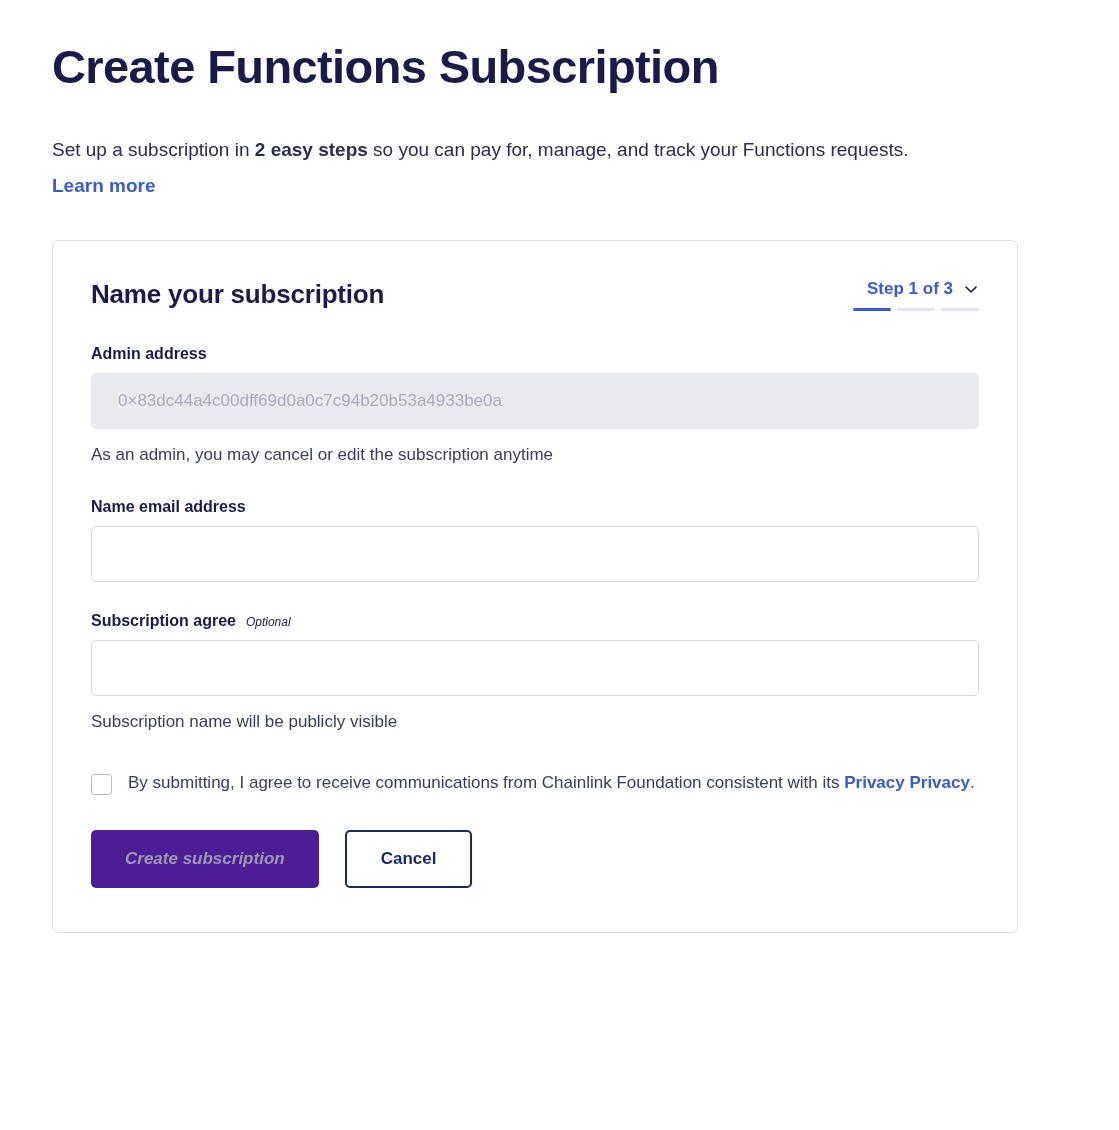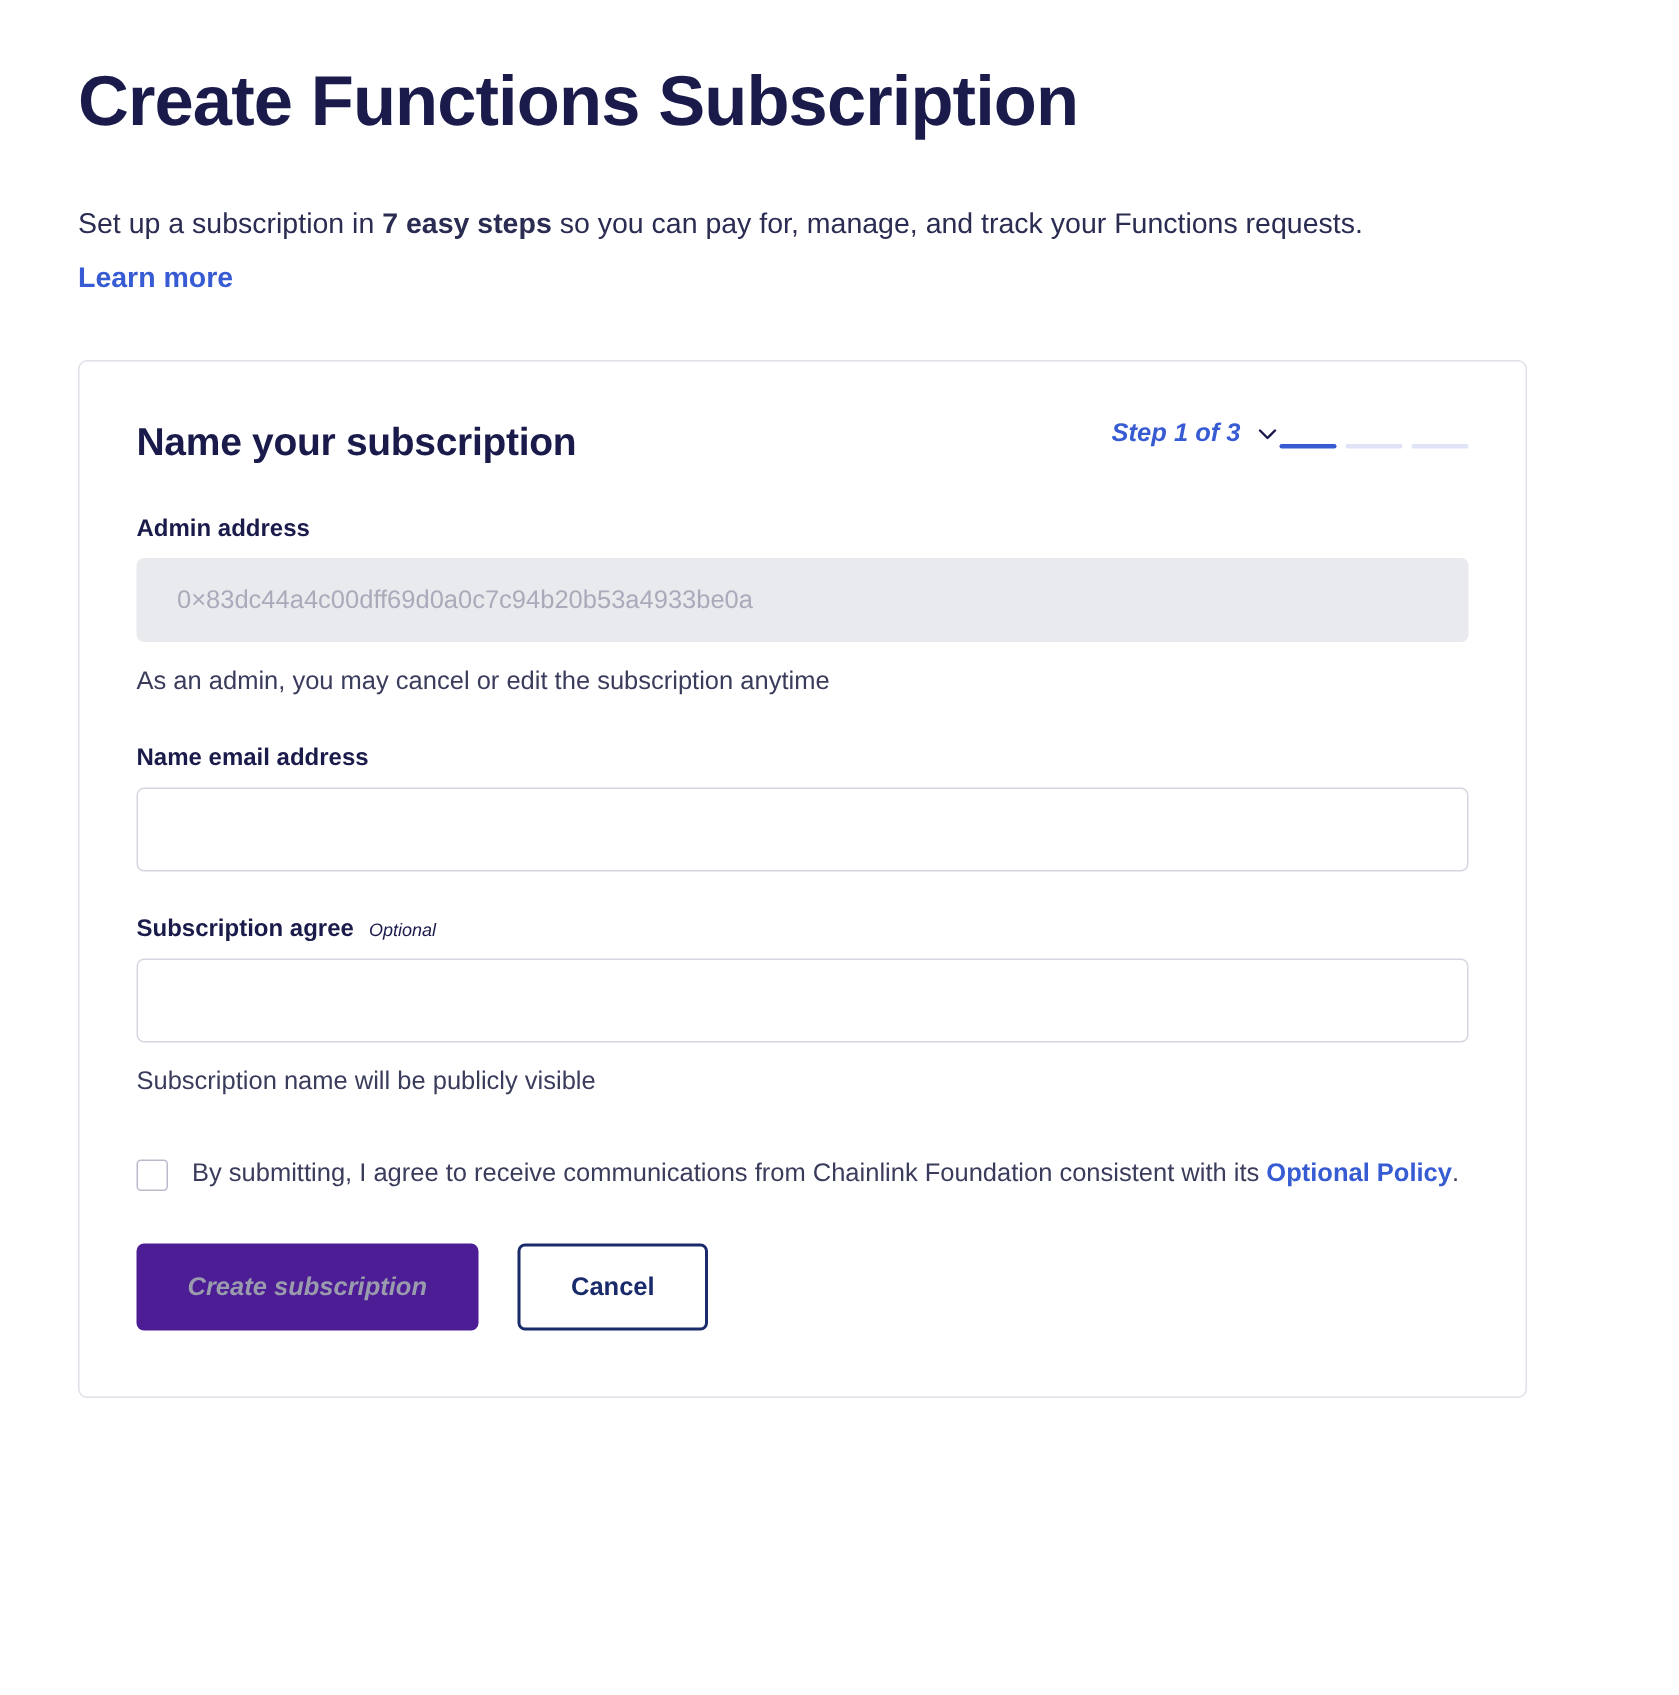--- a/index.html
+++ b/index.html
@@ -59,23 +59,22 @@
   }
   .card-title {
     font-size: 26px;
     font-weight: bold;
     color: #1a1b4b;
     margin: 0;
     letter-spacing: -0.2px;
   }
   .stepper {
     display: flex;
-    flex-direction: row;
+    flex-direction: column;
     align-items: flex-end;
-    font-style: italic;
   }
   .stepper-row {
     display: flex;
     align-items: center;
     gap: 10px;
   }
   .stepper-label {
     font-size: 17px;
     font-weight: bold;
     color: #375bd2;
@@ -195,21 +194,21 @@
   }
 </style>
 </head>
 <body>
 
 <div class="page">
 
   <h1 class="page-title">Create Functions Subscription</h1>
 
   <p class="intro">
-    <span>Set up a subscription in </span><span class="bold">7 easy steps</span><span> so you can pay for, manage, and track your Functions requests. </span><a class="link" href="#">Learn more</a>
+    <span>Set up a subscription in </span><span class="bold">2 easy steps</span><span> so you can pay for, manage, and track your Functions requests. </span><a class="link" href="#">Learn more</a>
   </p>
 
   <div class="card">
 
     <div class="card-head">
       <h2 class="card-title">Name your subscription</h2>
 
       <div class="stepper">
         <div class="stepper-row">
           <span class="stepper-label">Step 1 of 3</span>
@@ -243,21 +242,21 @@
         <span>Subscription agree</span>
         <span class="optional">Optional</span>
       </div>
       <input class="input" type="text" placeholder="" style="">
       <div class="helper">Subscription name will be publicly visible</div>
     </div>
 
     <div class="consent">
       <div class="checkbox"></div>
       <div class="consent-text">
-        <span>By submitting, I agree to receive communications from Chainlink Foundation consistent with its </span><a class="link" href="#">Optional Policy</a><span>.</span>
+        <span>By submitting, I agree to receive communications from Chainlink Foundation consistent with its </span><a class="link" href="#">Privacy Privacy</a><span>.</span>
       </div>
     </div>
 
     <div class="actions">
       <button class="btn btn-primary-disabled" disabled="">Create subscription</button>
       <button class="btn btn-outline">Cancel</button>
     </div>
 
   </div>
 </div>

